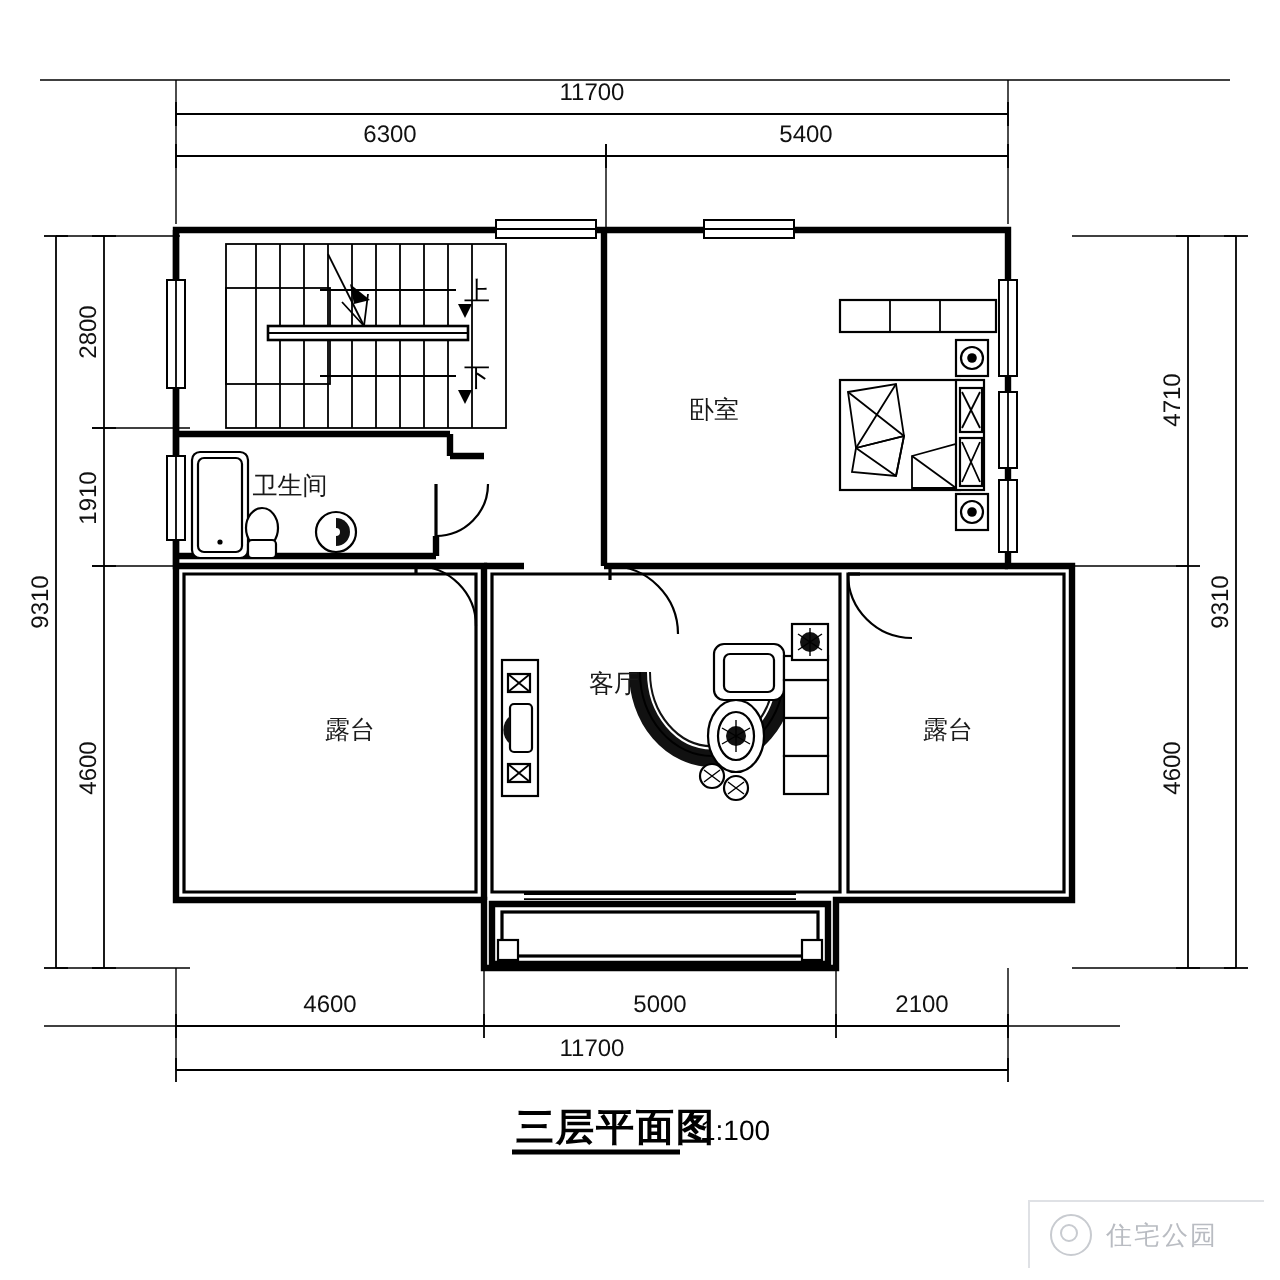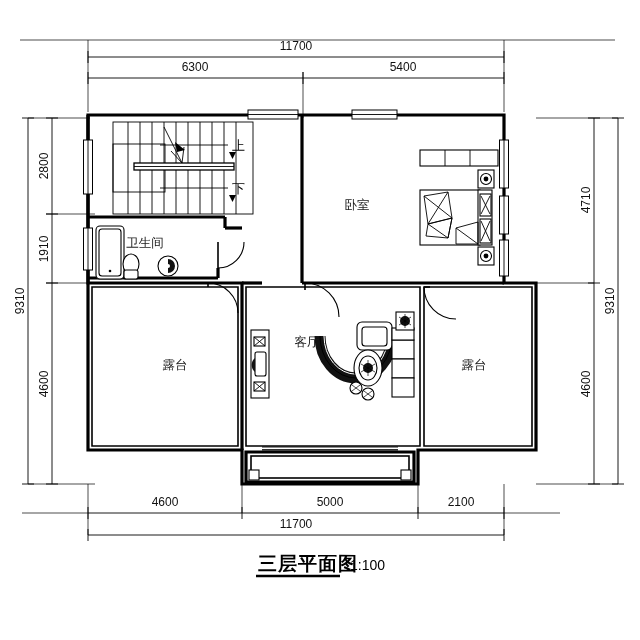--- a/index.html
+++ b/index.html
@@ -401,14 +401,18 @@
     </g>
 
     <g>
       <text class="title-cn" x="258" y="570">三层平面图</text>
       <line x1="256" y1="576" x2="340" y2="576" stroke="#000" stroke-width="2.4"></line>
       <text class="title-scale" x="350" y="570">1:100</text>
     </g>
 
   </svg>
 
+  <div class="watermark-box">
+    <div class="wm-logo"></div>
+    <div class="wm-label">住宅公园</div>
+  </div>
 
 </div>
 
 </body></html>

